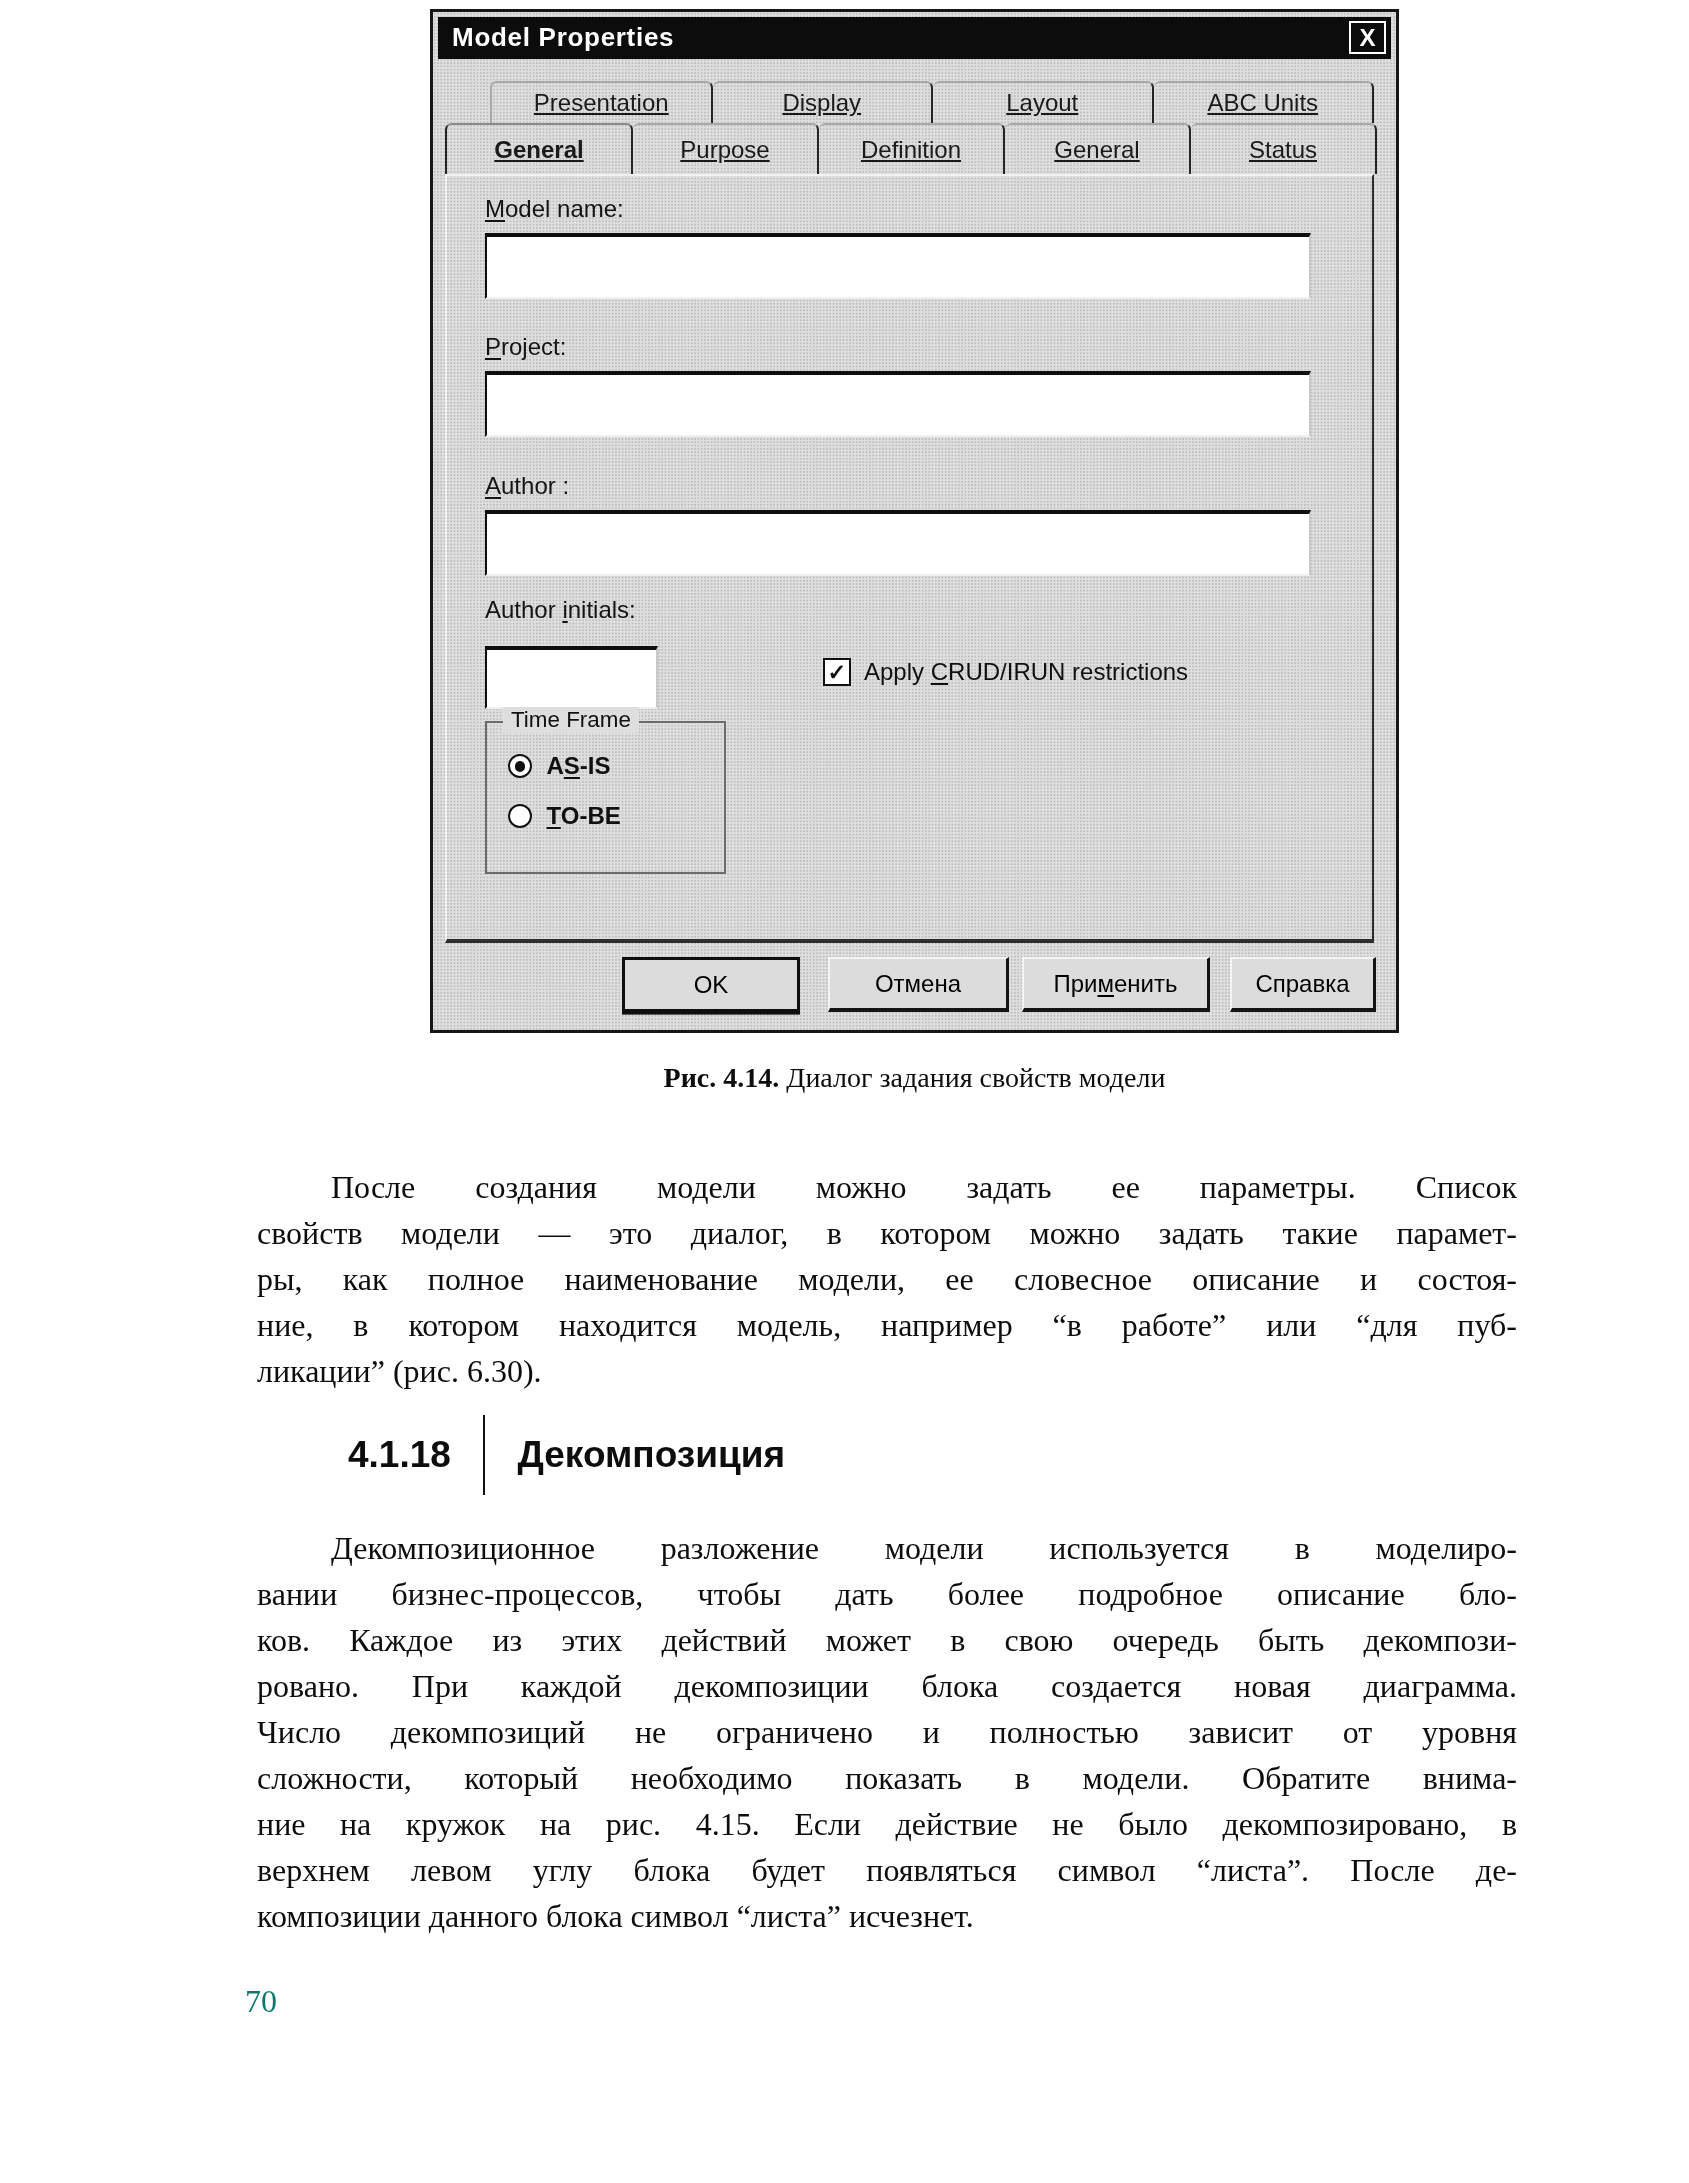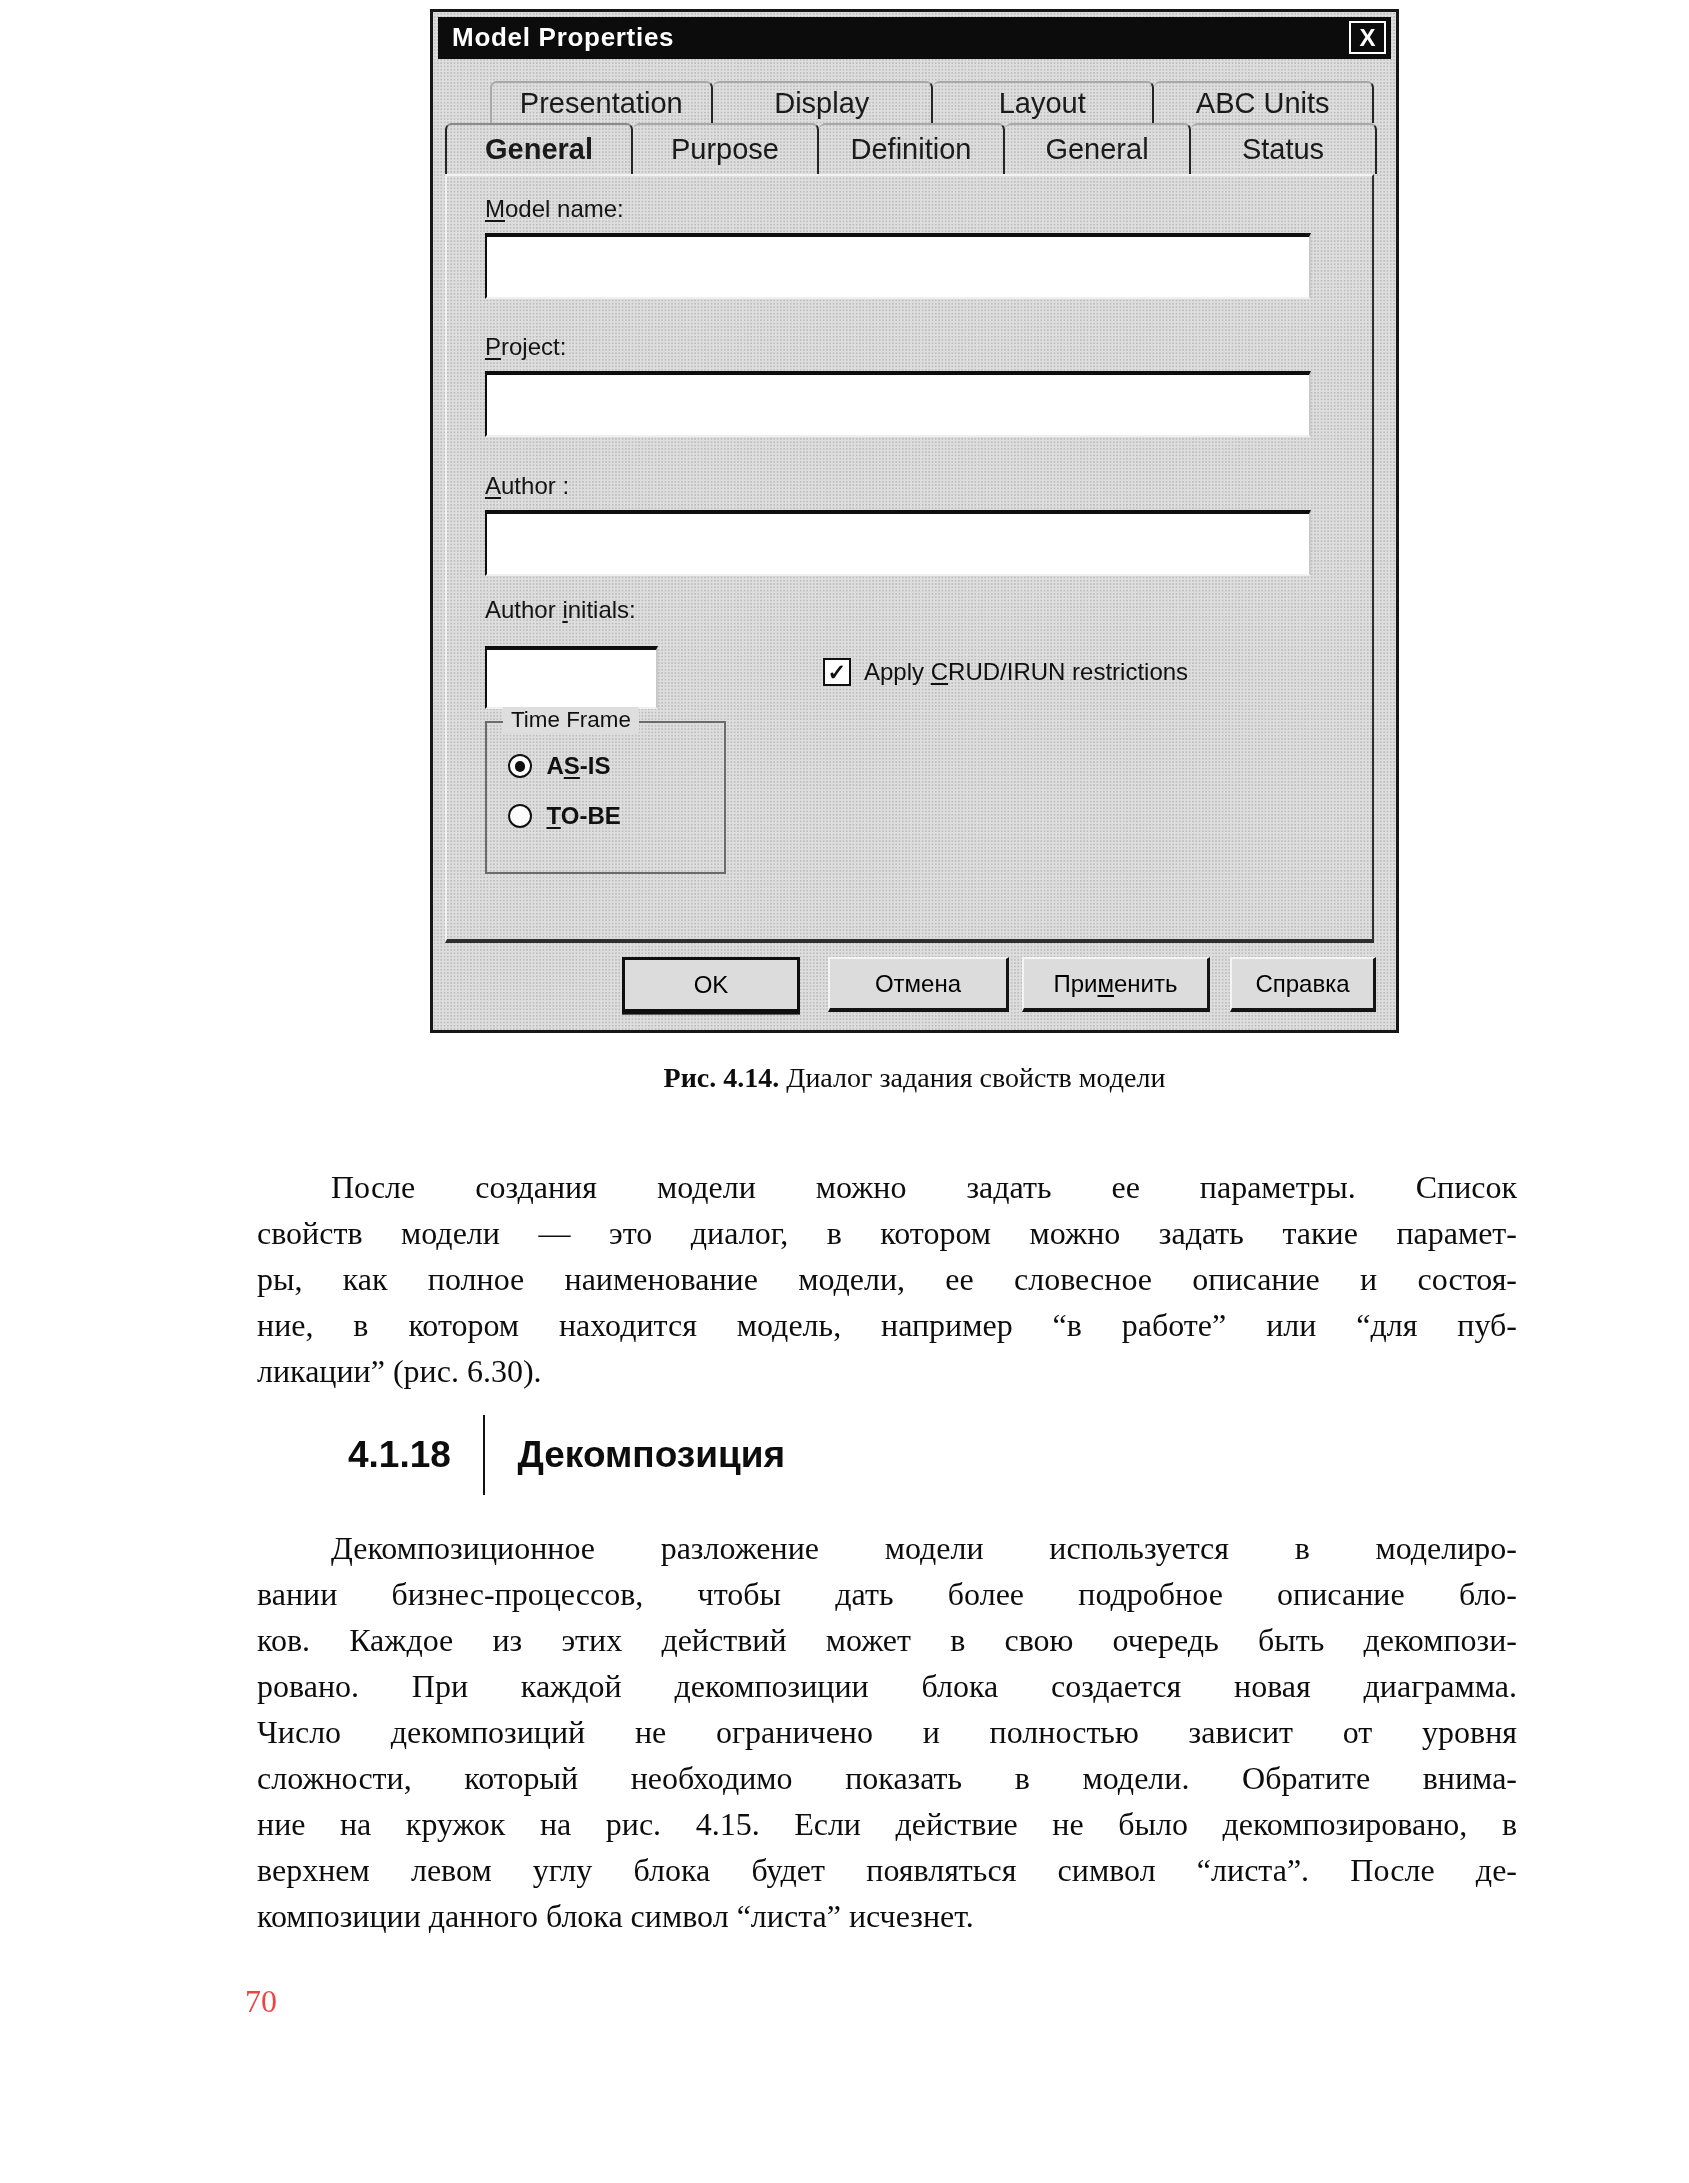--- a/index.html
+++ b/index.html
@@ -32,24 +32,25 @@
   }
 
   .tabs-row1 {
     position:absolute; left:57px; top:69px; width:884px; height:42px; display:flex;
   }
   .tabs-row2 {
     position:absolute; left:12px; top:111px; width:932px; height:51px; display:flex;
   }
   .tab {
     flex:1; display:flex; align-items:center; justify-content:center;
-    font-size:29px; color:#1a1a1a;
+    font-size:24px; color:#1a1a1a;
     border-right:2.6px solid #242424;
     border-top:2px solid #a8a8a8;
     border-radius:6.6px 6.6px 0 0;
+    text-decoration:underline;
   }
   .tab:first-child { border-left:2px solid #a8a8a8; }
   .tab.active { font-weight:bold; border-left:2.6px solid #242424; border-top:2px solid #8a8a8a; }
 
   .panel {
     position:absolute; left:12px; top:162px; width:929px; height:769px;
     border-top:2px solid #f2f2f2; border-left:2px solid #f2f2f2;
     border-right:2.6px solid #2e2e2e; border-bottom:4px solid #2e2e2e;
   }
 
@@ -126,21 +127,21 @@
   .section-heading {
     position:absolute; left:348px; top:1413px; height:84px;
     display:flex; align-items:center; font-family:"Liberation Sans", sans-serif;
   }
   .section-number { font-size:37px; font-weight:bold; color:#0d0d0d; }
   .section-divider { width:2.6px; height:80px; background:#111111; margin:0 32px; }
   .section-title { font-size:37px; font-weight:bold; color:#0d0d0d; }
 
   .page-number {
     position:absolute; left:245px; top:1983px;
-    font-family:"Liberation Serif", serif; font-size:32px; color:#ef4444;
+    font-family:"Liberation Serif", serif; font-size:32px; color:#0f766e;
   }
 </style>
 </head>
 <body>
 
 <div class="dialog">
 
   <div class="titlebar">
     <span class="title">Model Properties</span>
     <span class="close-btn">

